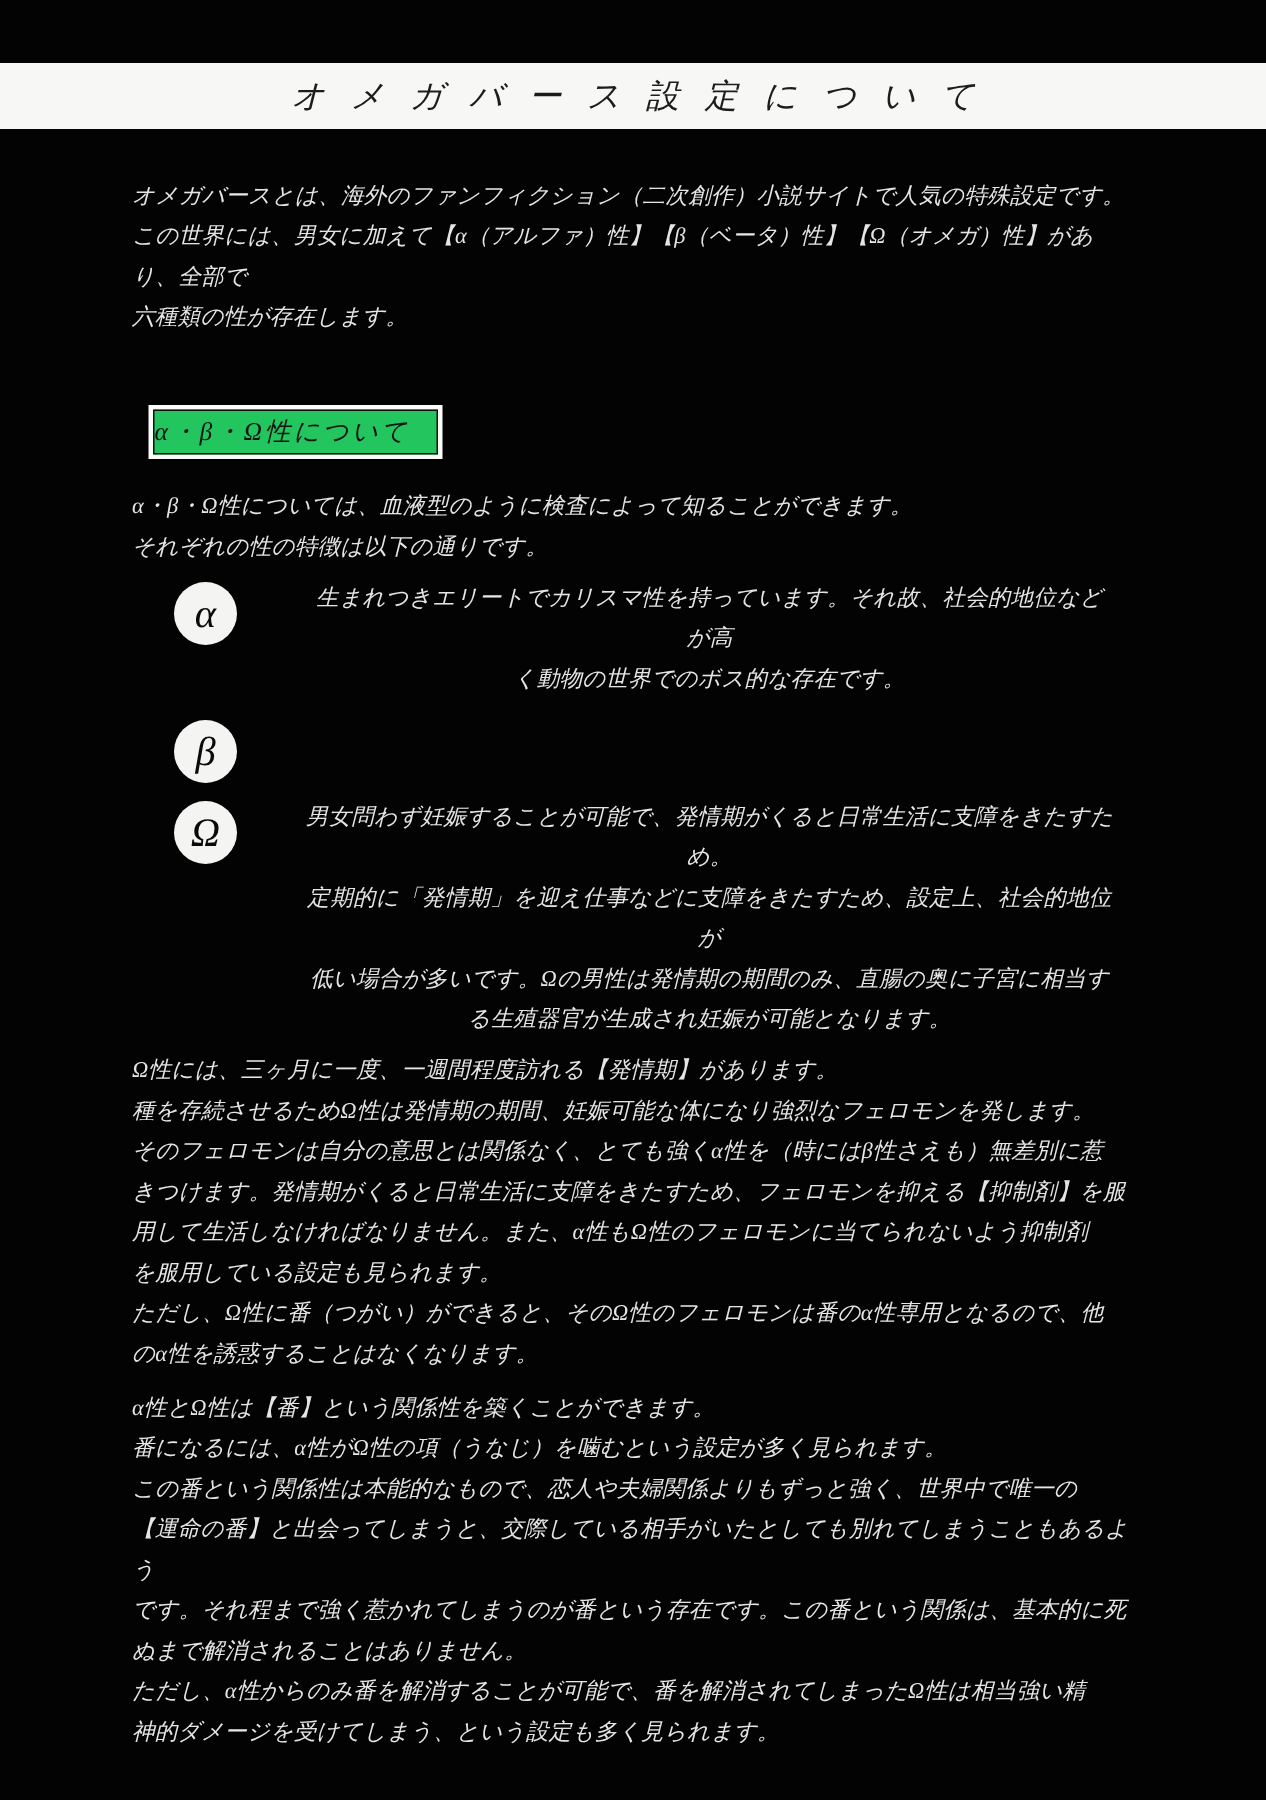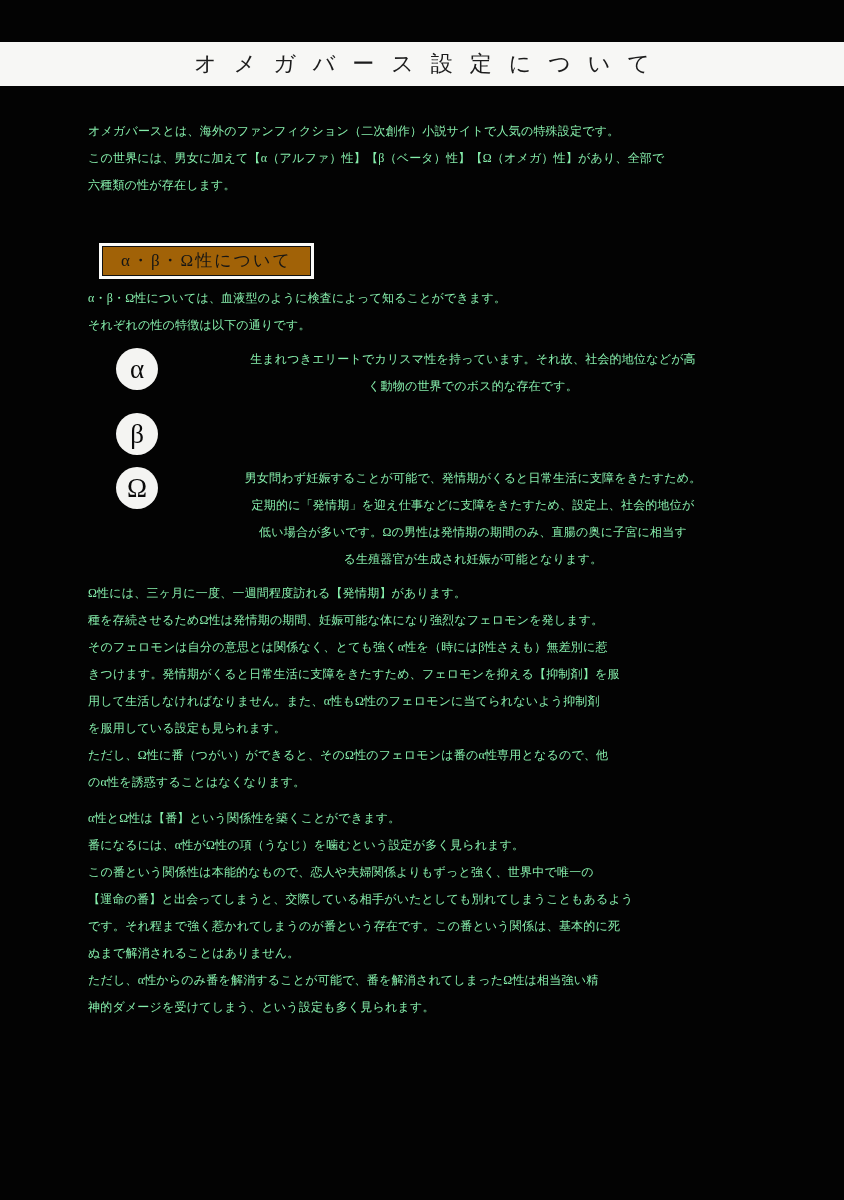--- a/index.html
+++ b/index.html
@@ -1,15 +1,15 @@
 <!DOCTYPE html>
 <html><head>
 <meta charset="utf-8">
 <style>
-  * { margin: 0; padding: 0; box-sizing: border-box; }
+  * { margin: 0; padding: 0; box-sizing: border-box; font-style: italic; }
   html, body { background: #000; }
   body {
     width: 844px; height: 1200px;
     overflow: hidden;
     font-family: "Liberation Serif", "DejaVu Serif", serif;
   }
   .page {
     position: relative;
     width: 844px; height: 1200px;
     background: #030303;
@@ -32,45 +32,45 @@
     white-space: nowrap;
   }
   
   .content {
     position: absolute;
     top: 86px; left: 0;
     width: 844px;
     padding: 0 88px;
   }
   .para {
-    font-size: 12px;
+    font-size: 15px;
     line-height: 27px;
     letter-spacing: 0.2px;
-    color: #86efac;
+    color: #e5e5e5;
     white-space: pre-line;
   }
   .intro { margin-top: 32px; }
   
   .heading-box {
     display: inline-block;
     margin-left: 14px;
-    background: #a16207;
+    background: #22c55e;
     border: 1px solid #111;
     box-shadow: 0 0 0 3px #fbfbf9;
-    padding: 2px 18px 3px 18px;
+    padding: 2px 18px 3px 0;
     min-width: 190px;
   }
   .heading-box .heading-text {
     font-size: 17px;
     color: #151515;
     letter-spacing: 2px;
     white-space: nowrap;
   }
   .sec-1 .heading-box { margin-top: 47px; }
-  .sec-1 .lead { margin-top: 9px; }
+  .sec-1 .lead { margin-top: 22px; }
   .sec-2 .heading-box { margin-top: 37px; }
   .sec-2 .body { margin-top: 7px; }
   .sec-3 .heading-box { margin-top: 28px; }
   .sec-3 .body { margin-top: 9px; }
   
   .type-row {
     display: flex;
     align-items: flex-start;
     margin-left: 28px;
   }

